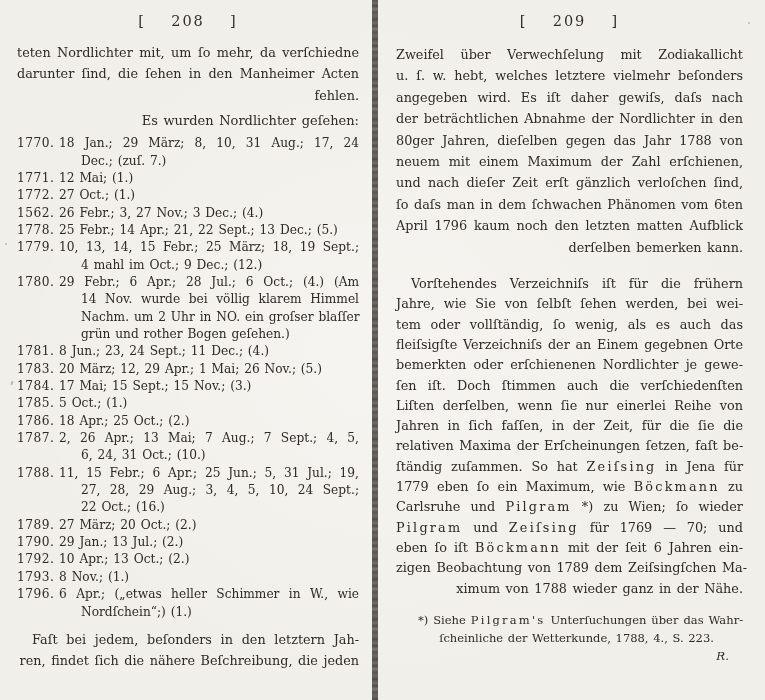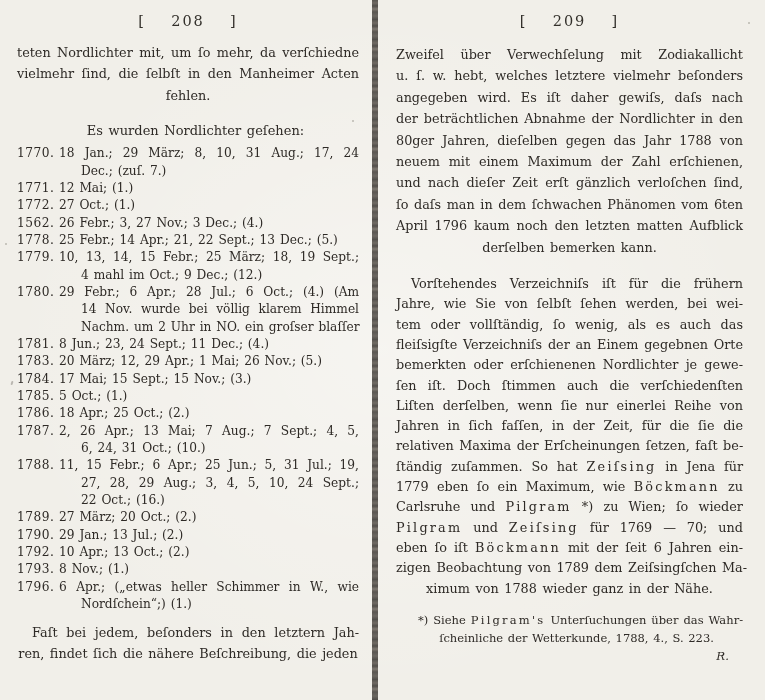--- a/index.html
+++ b/index.html
@@ -31,23 +31,23 @@
     text-align:center;font-size:14.5px;line-height:18px;
     letter-spacing:2px;word-spacing:6px;margin-bottom:12px;color:#33302b;
   }
   .page-right .pagenum{margin-bottom:14px;}
   .para{margin:0;}
   .line{white-space:nowrap;}
   .para .line{
     font-size:12.8px;line-height:21.4px;word-spacing:1.5px;
     text-align:justify;text-align-last:justify;
   }
-  .para .line:last-child{text-align:center;text-align-last:auto;}
+  .para .line:last-child{text-align:right;text-align-last:auto;}
   .indent-first .line:first-child{text-indent:15px;}
-  .intro{margin-top:14px;}
+  .intro{margin-top:4px;}
   .intro .line{font-size:13px;line-height:21px;text-align:left;text-align-last:auto;text-indent:15px;}
   .closing{margin-top:8px;}
   .para2{margin-top:16px;}
   .para2 .line{line-height:20.3px;}
   .list{margin-top:4px;}
   .entry{display:flex;font-size:12.2px;line-height:17.35px;}
   .entry-year{flex:none;width:42px;letter-spacing:.5px;}
   .entry-body{flex:1;min-width:0;}
   .entry-body .line{word-spacing:1px;}
   .entry-body .line:not(:first-child){padding-left:22px;}
@@ -70,21 +70,21 @@
 </style>
 </head>
 <body>
 
 <div class="scan">
 
   <div class="page page-left">
     <div class="pagenum">[&nbsp;&nbsp;208&nbsp;&nbsp;]</div>
     <div class="para">
         <div class="line">teten Nordlichter mit, um ſo mehr, da verſchiedne</div>
-        <div class="line">vielmehr ſind, die ſelbſt in den Manheimer Acten</div>
+        <div class="line">darunter ſind, die ſehen in den Manheimer Acten</div>
         <div class="line">fehlen.</div>
       </div>
     <div class="para intro">
       <div class="line">Es wurden Nordlichter geſehen:</div>
     </div>
     <div class="list">
         <div class="entry">
           <span class="entry-year">1770.</span>
           <div class="entry-body">
             <div class="line">18 Jan.; 29 März; 8, 10, 31 Aug.; 17, 24</div>
@@ -121,20 +121,21 @@
             <div class="line">10, 13, 14, 15 Febr.; 25 März; 18, 19 Sept.;</div>
             <div class="line">4 mahl im Oct.; 9 Dec.; (12.)</div>
           </div>
         </div>
         <div class="entry">
           <span class="entry-year">1780.</span>
           <div class="entry-body">
             <div class="line">29 Febr.; 6 Apr.; 28 Jul.; 6 Oct.; (4.) (Am</div>
             <div class="line">14 Nov. wurde bei völlig klarem Himmel</div>
             <div class="line">Nachm. um 2 Uhr in NO. ein groſser blaſſer</div>
+            <div class="line">grün und rother Bogen geſehen.)</div>
           </div>
         </div>
         <div class="entry">
           <span class="entry-year">1781.</span>
           <div class="entry-body">
             <div class="line">8 Jun.; 23, 24 Sept.; 11 Dec.; (4.)</div>
           </div>
         </div>
         <div class="entry">
           <span class="entry-year">1783.</span>

